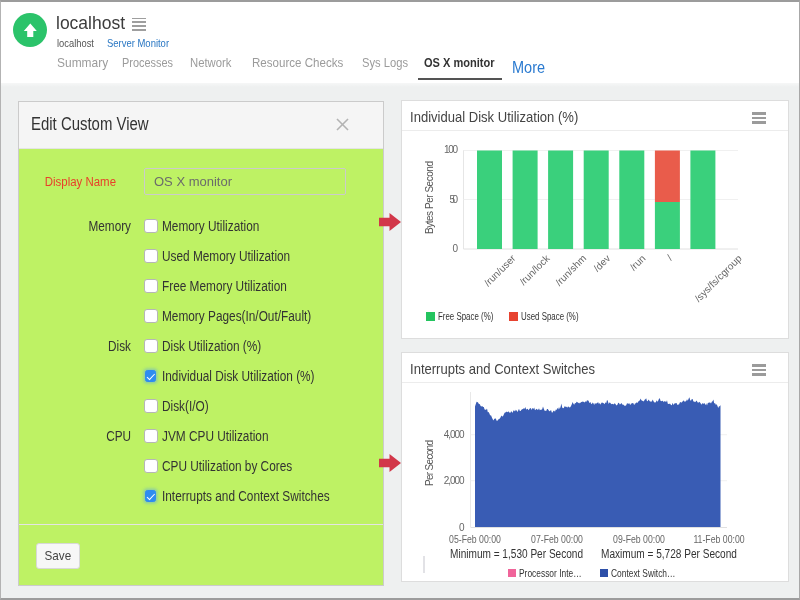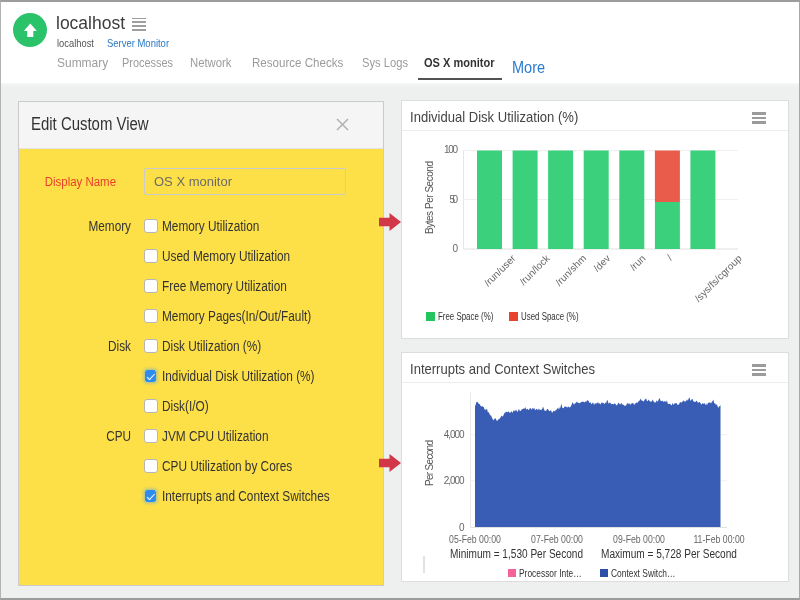--- a/index.html
+++ b/index.html
@@ -15,21 +15,21 @@
 #h-menu { position:absolute; left:131px; top:15.5px; width:13.7px; }
 #h-menu div { height:1.8px; background:#9e9e9e; margin-bottom:2.1px; }
 #crumb { position:absolute; left:56px; top:34.5px; height:14px; font-size:11px; color:#555; }
 #crumb span { position:absolute; left:0; top:0; transform:scaleX(.85); transform-origin:0 50%; }
 #crumb a { position:absolute; left:50px; top:0; color:#2a77c3; text-decoration:none; transform:scaleX(.86); transform-origin:0 50%; white-space:nowrap; }
 #tabs { position:absolute; left:0; top:52px; width:100%; height:27px; font-size:13px; color:#9b9b9b; }
 #tabs span { position:absolute; top:1px; white-space:nowrap; transform-origin:0 50%; }
 #tab-active { color:#333; font-weight:bold; }
 #tab-underline { position:absolute; left:417px; top:24px; width:84px; height:2px; background:#545454; }
 #tab-more { color:#2a7ad0; font-size:16.5px; top:3.5px !important; transform:scaleX(.88) !important; }
-#modal { position:absolute; left:17px; top:18px; width:366px; height:485px; background:#fde047; border:1px solid #cbcbcb; }
+#modal { position:absolute; left:17px; top:18px; width:366px; height:485px; background:#bef264; border:1px solid #cbcbcb; }
 #m-head { position:absolute; left:0; top:0; width:100%; height:47px; background:#f5f5f5; border-bottom:1px solid #e4e4e4; }
 #m-head h2 { position:absolute; left:12px; top:11.5px; font-size:18px; font-weight:normal; color:#333; transform:scaleX(.83); transform-origin:0 50%; white-space:nowrap; }
 #m-close { position:absolute; left:316.5px; top:15.5px; }
 .grouplab { position:absolute; left:0; width:112px; text-align:right; font-size:14px; color:#333; transform:scaleX(.84); transform-origin:100% 50%; }
 .redlab { position:absolute; left:0; top:73px; width:97px; text-align:right; font-size:12.5px; color:#e8402a; transform:scaleX(.915); transform-origin:100% 50%; }
 #m-input { position:absolute; left:125px; top:66px; width:202px; height:27px; border:1px solid #cbcbcb; border-radius:2px; font-size:13px; color:#6b6b6b; padding-left:9px; line-height:25px; }
 .cb { position:absolute; left:125px; width:14px; height:14px; border:1px solid #b6b6b6; border-radius:3px; background:#fff; }
 .cb.on { background:#2d8cf0; border-color:#2d8cf0; width:11.5px; height:11.5px; left:125.5px; border-radius:2.5px; box-shadow:0 0 3px 1.5px rgba(78,158,243,0.45); }
 .cb.on:after { content:""; position:absolute; left:3.4px; top:0.4px; width:3px; height:6.5px; border:solid #fff; border-width:0 1.8px 1.8px 0; transform:rotate(43deg); }
 .cblab { position:absolute; left:142.5px; font-size:14px; color:#333; white-space:nowrap; transform:scaleX(.845); transform-origin:0 50%; }
@@ -108,20 +108,23 @@
         <span class="cblab" style="top:266px;">Individual Disk Utilization (%)</span>
       <span class="cb" style="top:297px;"></span>
         <span class="cblab" style="top:296px;">Disk(I/O)</span>
       <span class="grouplab" style="top:326px;">CPU</span>
       <span class="cb" style="top:327px;"></span>
         <span class="cblab" style="top:326px;">JVM CPU Utilization</span>
       <span class="cb" style="top:357px;"></span>
         <span class="cblab" style="top:356px;">CPU Utilization by Cores</span>
       <span class="cb on" style="top:388.2px;"></span>
         <span class="cblab" style="top:386px;">Interrupts and Context Switches</span>
+      <div id="m-foot">
+          <div id="m-save"><span>Save</span></div>
+        </div>
     </div>
     <svg class="arrow" style="top:130px;" width="22" height="18" viewBox="0 0 22 18">
         <path d="M0 4.8 L10.5 4.8 L10.5 0 L22 9 L10.5 18 L10.5 13.2 L0 13.2 Z" fill="#d23749"></path>
       </svg>
     <svg class="arrow" style="top:371px;" width="22" height="18" viewBox="0 0 22 18">
         <path d="M0 4.8 L10.5 4.8 L10.5 0 L22 9 L10.5 18 L10.5 13.2 L0 13.2 Z" fill="#d23749"></path>
       </svg>
     <div class="card" id="card1" style="top:17px; height:239px;">
       <h3>Individual Disk Utilization (%)</h3>
       <div class="sep" style="top:29px;"></div>

